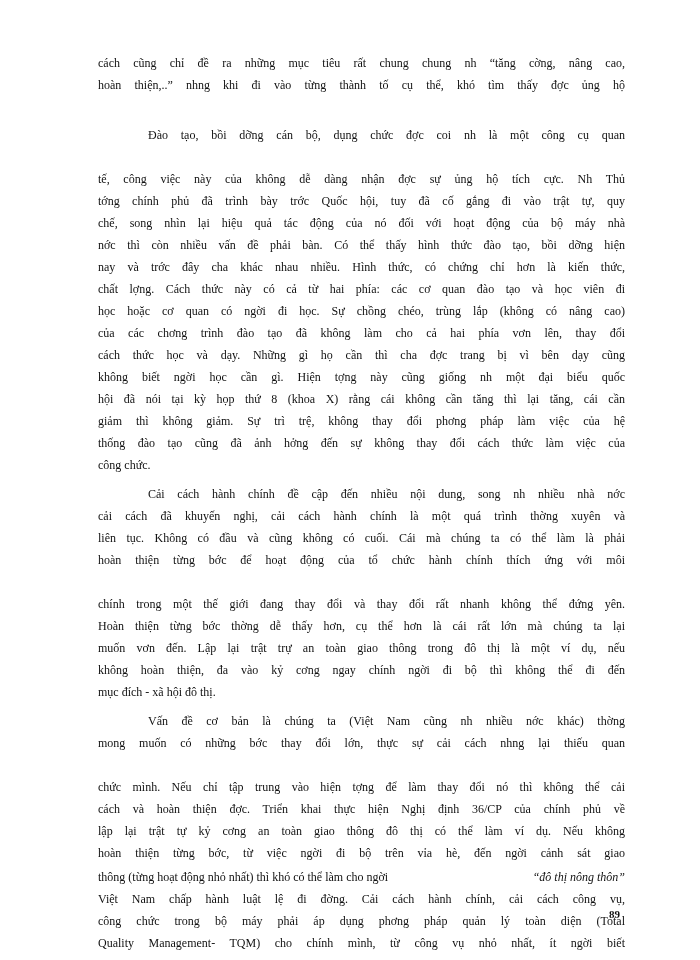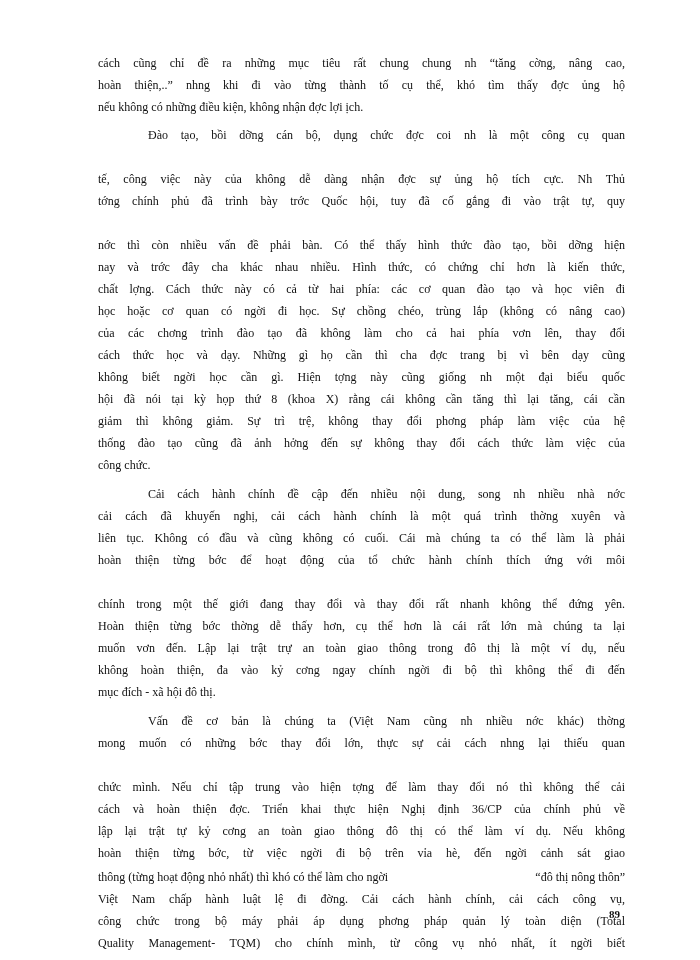--- a/index.html
+++ b/index.html
@@ -10,38 +10,38 @@
     font-family: "Liberation Serif", "DejaVu Serif", serif;
   }
   .line {
     position: absolute; left: 98px; width: 527px;
     font-size: 12px; line-height: 20px; height: 20px;
     white-space: nowrap; text-align: justify; text-align-last: justify;
     white-space: normal; overflow: visible;
   }
   .line.last { text-align-last: left; }
   .line.indent { left: 148px; width: 477px; }
-  .it { }
+  .it { font-style: italic; }
   .pagenum {
     position: absolute; left: 580px; top: 904px; width: 40px; text-align: right;
     font-size: 11px; line-height: 20px; font-weight: bold;
   }
 </style>
 </head>
 <body>
 
 <div class="page">
 
   <div class="line" style="top:53px">cách cũng chỉ đề ra những mục tiêu rất chung chung nh    “tăng cờng,   nâng cao,</div>
   <div class="line" style="top:75px">hoàn thiện,..” nhng   khi đi vào từng thành tố cụ thể, khó tìm thấy đợc   ủng hộ</div>
-  <div class="line last" style="top:97px">nếu không có những điều kiện, không nhận đợc   lợi ịch.</div>
 
   <div class="line indent" style="top:125px">Đào tạo, bồi dỡng   cán bộ, dụng chức đợc   coi nh   là một công cụ quan</div>
   <div class="line" style="top:169px">tế, công việc này của không dễ dàng nhận đợc   sự ủng hộ tích cực. Nh   Thủ</div>
   <div class="line" style="top:191px">tớng   chính phủ đã trình bày trớc   Quốc hội, tuy đã cố gắng đi vào trật tự, quy</div>
+  <div class="line" style="top:213px">chế, song nhìn lại hiệu quả tác động của nó đối với hoạt động của bộ máy nhà</div>
   <div class="line" style="top:235px">nớc   thì còn nhiều vấn đề phải bàn. Có thể thấy hình thức đào tạo, bồi dỡng   hiện</div>
   <div class="line" style="top:257px">nay và trớc   đây cha   khác nhau nhiều. Hình thức, có chứng chỉ hơn là kiến thức,</div>
   <div class="line" style="top:279px">chất lợng.   Cách thức này có cả từ hai phía: các cơ quan đào tạo và học viên đi</div>
   <div class="line" style="top:301px">học hoặc cơ quan có ngời   đi học. Sự chồng chéo, trùng lắp (không có nâng cao)</div>
   <div class="line" style="top:323px">của các chơng   trình đào tạo đã không làm cho cả hai phía vơn   lên, thay đổi</div>
   <div class="line" style="top:345px">cách thức học và dạy. Những gì họ cần thì cha   đợc   trang bị vì bên dạy cũng</div>
   <div class="line" style="top:367px">không biết ngời   học cần gì. Hiện tợng   này cũng giống nh   một đại biểu quốc</div>
   <div class="line" style="top:389px">hội đã nói tại kỳ họp thứ 8 (khoa X) rằng cái không cần tăng thì lại tăng, cái cần</div>
   <div class="line" style="top:411px">giảm thì không giảm. Sự trì trệ, không thay đổi phơng   pháp làm việc của hệ</div>
   <div class="line" style="top:433px">thống đào tạo cũng đã ảnh hởng   đến sự không thay đổi cách thức làm việc của</div>

